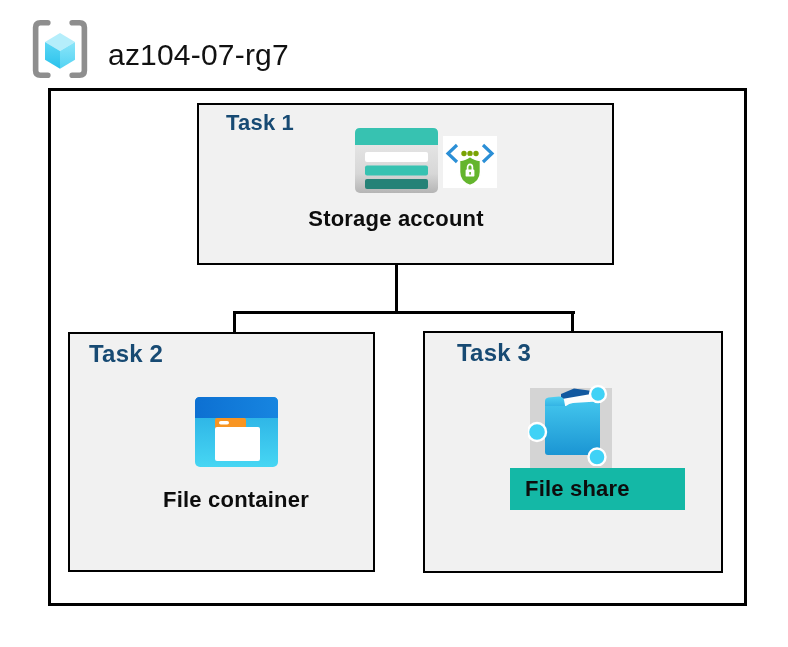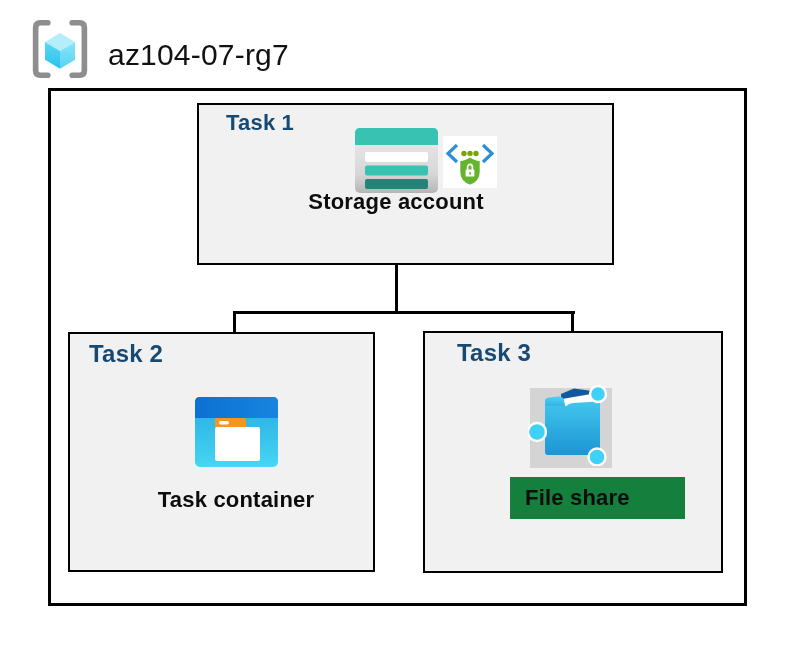--- a/index.html
+++ b/index.html
@@ -34,28 +34,28 @@
     font-size: 24px; letter-spacing: 0.2px;
   }
   .task-label.t1 { left: 226px; top: 110px; font-size: 22px; }
   .task-label.t2 { left: 89px;  top: 340px; }
   .task-label.t3 { left: 429px; top: 339px; margin-left: 28px; }
 
   .item-label {
     position: absolute; color: #0d0d0d; font-weight: bold; font-size: 22px;
     text-align: center; letter-spacing: 0.2px;
   }
-  .storage-label { left: 246px; top: 189px; width: 300px; }
+  .storage-label { left: 246px; top: 206px; width: 300px; }
   .blob-label    { left: 86px;  top: 487px; width: 300px; }
 
   
   .fs-icon-bg   { position: absolute; left: 530px; top: 388px; width: 82px; height: 80px; background: #d4d4d4; }
   .fs-label-bg  {
     position: absolute; left: 510px; top: 468px; width: 175px; height: 42px;
-    background: #15803d; display: flex; align-items: center; margin-top: 9px;
+    background: #14b8a6; display: flex; align-items: center;
   }
   .fs-label-bg .fs-text {
     color: #0d0d0d; font-weight: bold; font-size: 22px; padding-left: 15px; letter-spacing: 0.2px;
   }
 
   
   .line { position: absolute; background: #000000; }
   .line-v1 { left: 395px; top: 265px; width: 3px;  height: 48px; }
   .line-h  { left: 233px; top: 311px; width: 342px; height: 3px;  }
   .line-v2 { left: 233px; top: 311px; width: 3px;  height: 80px; }
@@ -141,21 +141,21 @@
       <stop offset="0" stop-color="#0d70d2"></stop>
         <stop offset="1" stop-color="#1785e0"></stop>
     </linearGradient>
   </defs>
   <rect x="0" y="0" width="83" height="70" rx="5" fill="url(#gBlobBody)"></rect>
   <path d="M5,0 H78 Q83,0 83,5 V21 H0 V5 Q0,0 5,0 Z" fill="url(#gBlobBar)"></path>
   <rect x="20" y="21" width="31" height="11" rx="2" fill="#f89522"></rect>
   <rect x="24" y="24" width="10" height="3.6" rx="1.8" fill="#ffffff"></rect>
   <rect x="20" y="30" width="45" height="34" rx="2" fill="#ffffff"></rect>
 </svg>
-<div class="item-label blob-label">Task container</div>
+<div class="item-label blob-label">File container</div>
 
 <div class="task-box task3"></div>
 <div class="task-label t3">Task 3</div>
 
 <div class="fs-icon-bg"></div>
 <svg class="fshare-icon" viewBox="0 0 90 84">
   <defs>
     <linearGradient id="gFolder" x1="0" y1="0" x2="0" y2="1">
       <stop offset="0" stop-color="#42c5ed"></stop>
         <stop offset="1" stop-color="#1b95d3"></stop>

